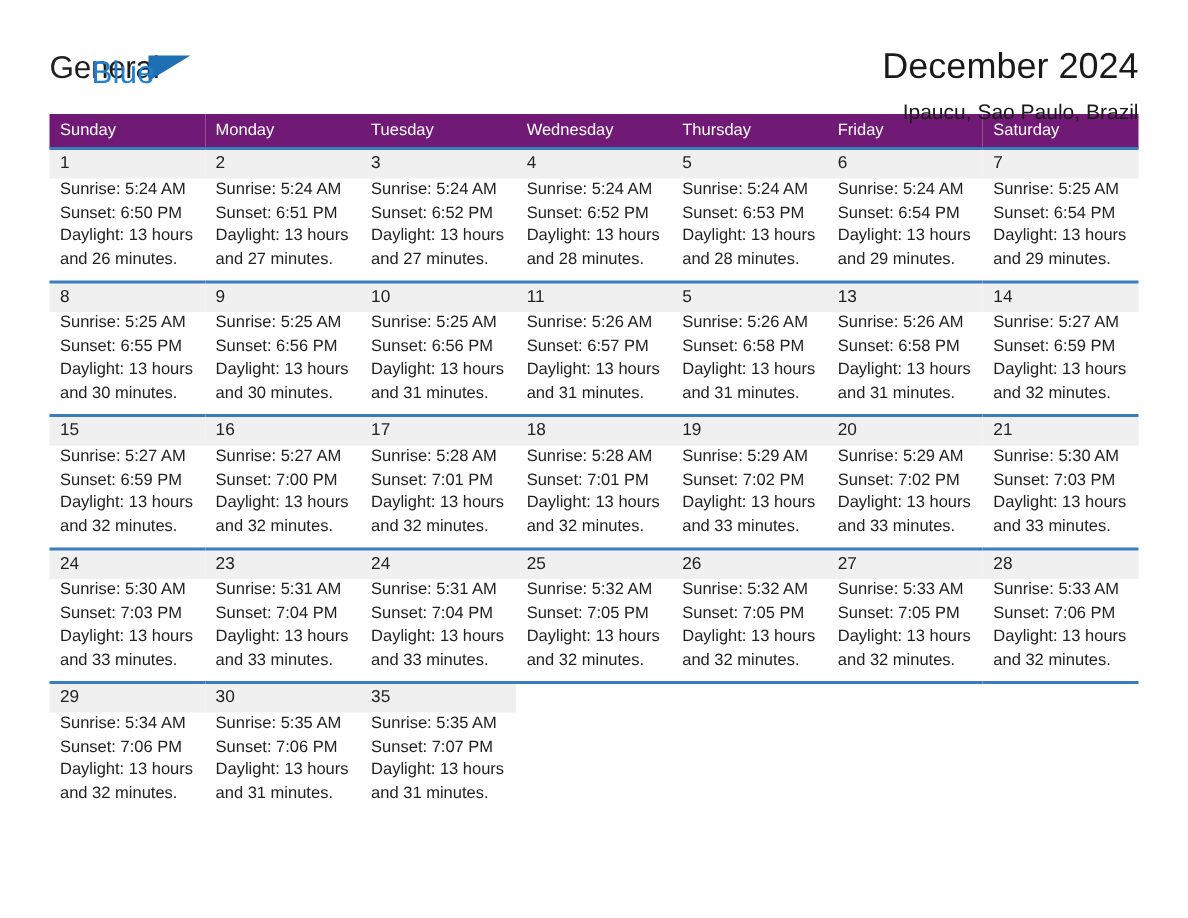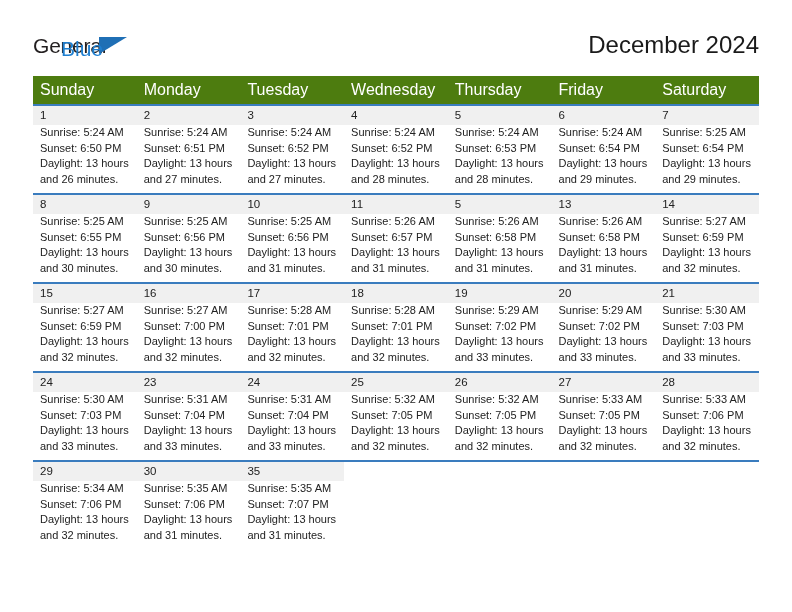--- a/index.html
+++ b/index.html
@@ -81,23 +81,23 @@
   }
 
   
   .calendar {
     width: 726px;
     border-collapse: collapse;
     table-layout: fixed;
     margin-top: 6px;
   }
   .calendar th {
-    background: #4d7c0f;
+    background: #701a75;
     color: #ffffff;
-    font-size: 16px;
+    font-size: 11px;
     font-weight: normal;
     text-align: left;
     padding: 5px 0 5px 7px;
     height: 20px;
     box-sizing: border-box;
   }
   .calendar td {
     vertical-align: top;
     padding: 0;
     width: 103.7px;
@@ -143,20 +143,21 @@
   <div class="header">
 
     <div class="logo">
       <span class="logo-general">General</span>
       <span class="logo-tri"></span>
       <span class="logo-blue">Blue</span>
     </div>
 
     <div class="title-block">
       <div class="cal-title">December 2024</div>
+      <div class="cal-subtitle">Ipaucu, Sao Paulo, Brazil</div>
     </div>
 
   </div>
 
   <table class="calendar">
     <thead>
       <tr>
         <th>Sunday</th>
         <th>Monday</th>
         <th>Tuesday</th>

